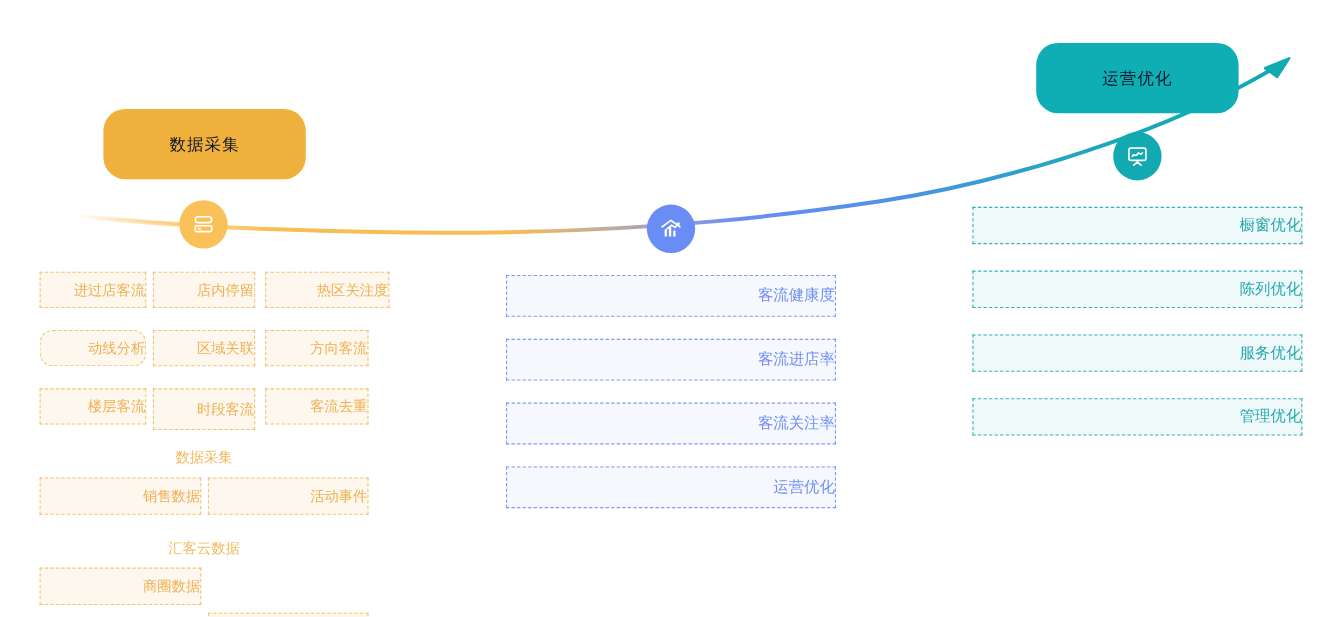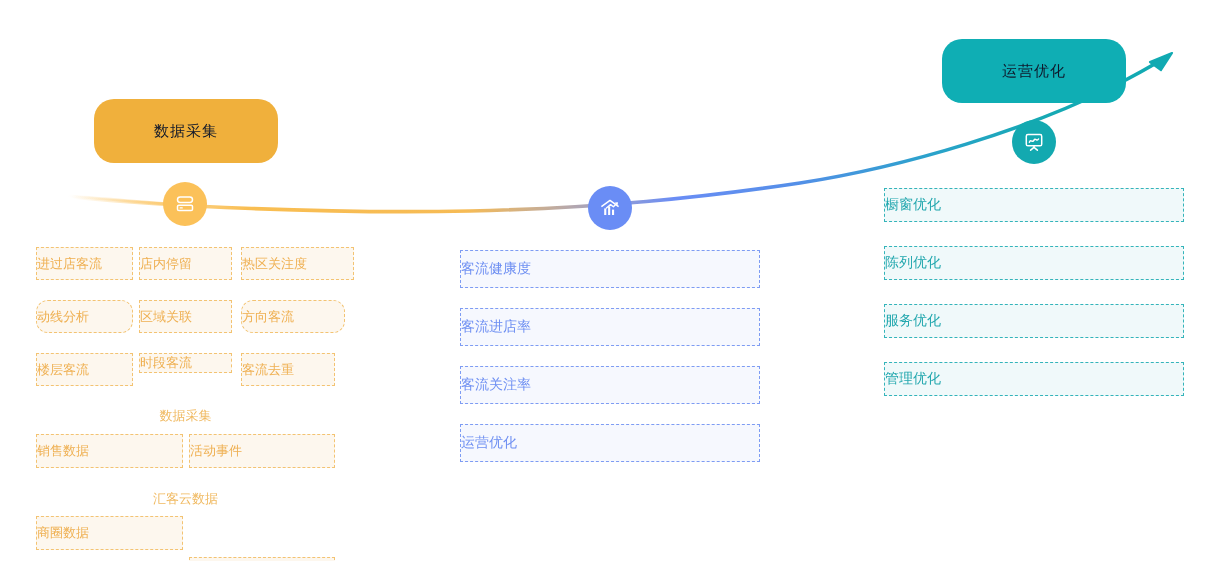--- a/index.html
+++ b/index.html
@@ -37,21 +37,21 @@
   }
   #node-collect{left:163px;top:182px;background:#FBC159;}
   #node-metrics{left:588px;top:186px;background:#6A8DF5;}
   #node-ops{left:1012px;top:120px;background:#13A9B0;}
   .node svg{display:block;}
 
   
   .tag{
     position:absolute;
     box-sizing:border-box;
-    display:flex;align-items:center;justify-content:flex-start;
+    display:flex;align-items:center;justify-content:flex-end;
     font-size:13px;
     border-style:dashed;
     border-width:1px;
   }
   
   .tag-orange{
     border-color:#F3C372;
     background:#FDF7EE;
     color:#EFB052;
   }
@@ -162,28 +162,28 @@
   <div class="tag tag-orange" style="left:241px;top:247px;width:113px;height:33px;">
     <span>热区关注度</span>
   </div>
 
   <div class="tag tag-orange" style="left:36px;top:300px;width:97px;height:33px;border-radius:12px;">
     <span>动线分析</span>
   </div>
   <div class="tag tag-orange" style="left:139px;top:300px;width:93px;height:33px;">
     <span>区域关联</span>
   </div>
-  <div class="tag tag-orange" style="left:241px;top:300px;width:104px;height:33px;border-radius:12px;">
+  <div class="tag tag-orange" style="left:241px;top:300px;width:94px;height:33px;">
     <span>方向客流</span>
   </div>
 
   <div class="tag tag-orange" style="left:36px;top:353px;width:97px;height:33px;">
     <span>楼层客流</span>
   </div>
-  <div class="tag tag-orange" style="left:139px;top:353px;width:93px;height:20px;">
+  <div class="tag tag-orange" style="left:139px;top:353px;width:93px;height:38px;">
     <span>时段客流</span>
   </div>
   <div class="tag tag-orange" style="left:241px;top:353px;width:94px;height:33px;">
     <span>客流去重</span>
   </div>
 
   <div class="caption" style="left:36px;top:407px;width:299px;">数据采集</div>
 
   <div class="tag tag-orange" style="left:36px;top:434px;width:147px;height:34px;">
     <span>销售数据</span>

